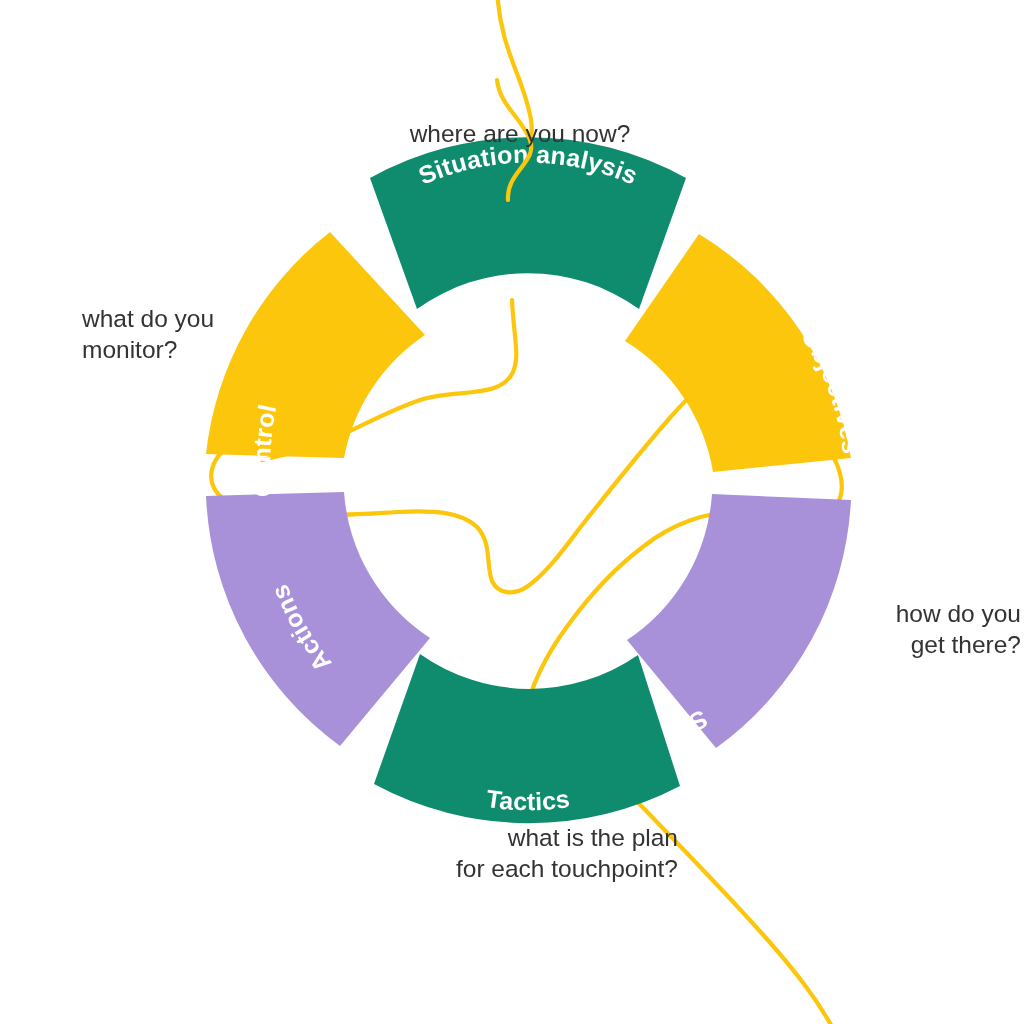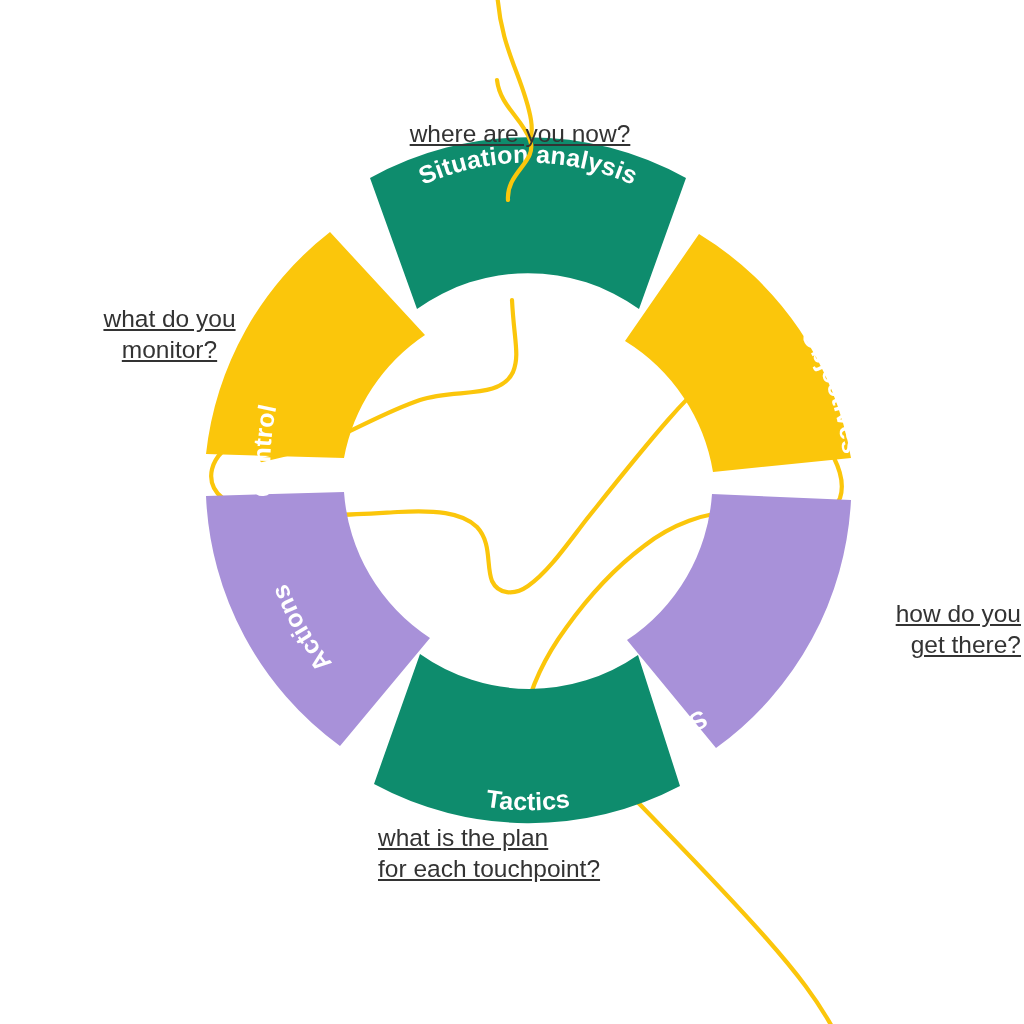--- a/index.html
+++ b/index.html
@@ -33,28 +33,27 @@
     fill: #ffffff;
     letter-spacing: 0.2px;
   }
   .caption {
     position: absolute;
     font-family: "Liberation Sans", sans-serif;
     font-size: 24.5px;
     color: #333333;
     line-height: 1.28;
     white-space: pre-line;
-    text-decoration: underline;
   }
   .cap-top      { left: 370px; top: 118px;  width: 300px; text-align: center; }
   .cap-right-up { left: 830px; top: 285px;  width: 185px; text-align: left;   }
   .cap-right-dn { left: 836px; top: 598px;  width: 185px; text-align: right; }
-  .cap-bottom   { left: 378px; top: 822px;  width: 300px; text-align: left; }
+  .cap-bottom   { left: 378px; top: 822px;  width: 300px; text-align: right; }
   .cap-left-dn  { left: 58px;  top: 682px;  width: 220px; text-align: center; }
-  .cap-left-up  { left: 82px;  top: 303px;  width: 175px; text-align: center; }
+  .cap-left-up  { left: 82px;  top: 303px;  width: 175px; }
 </style>
 </head>
 <body>
 
 <div id="stage">
 
   <svg id="diagram-svg" viewBox="0 0 1024 1024">
 
     <defs>
 

